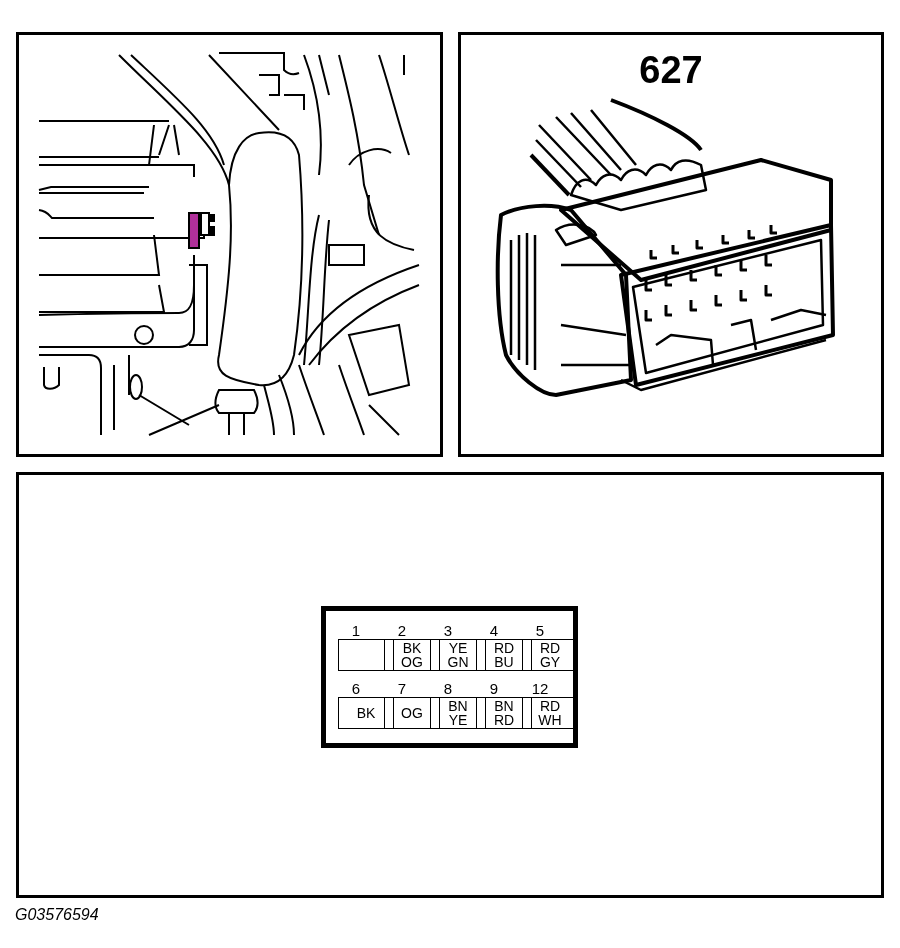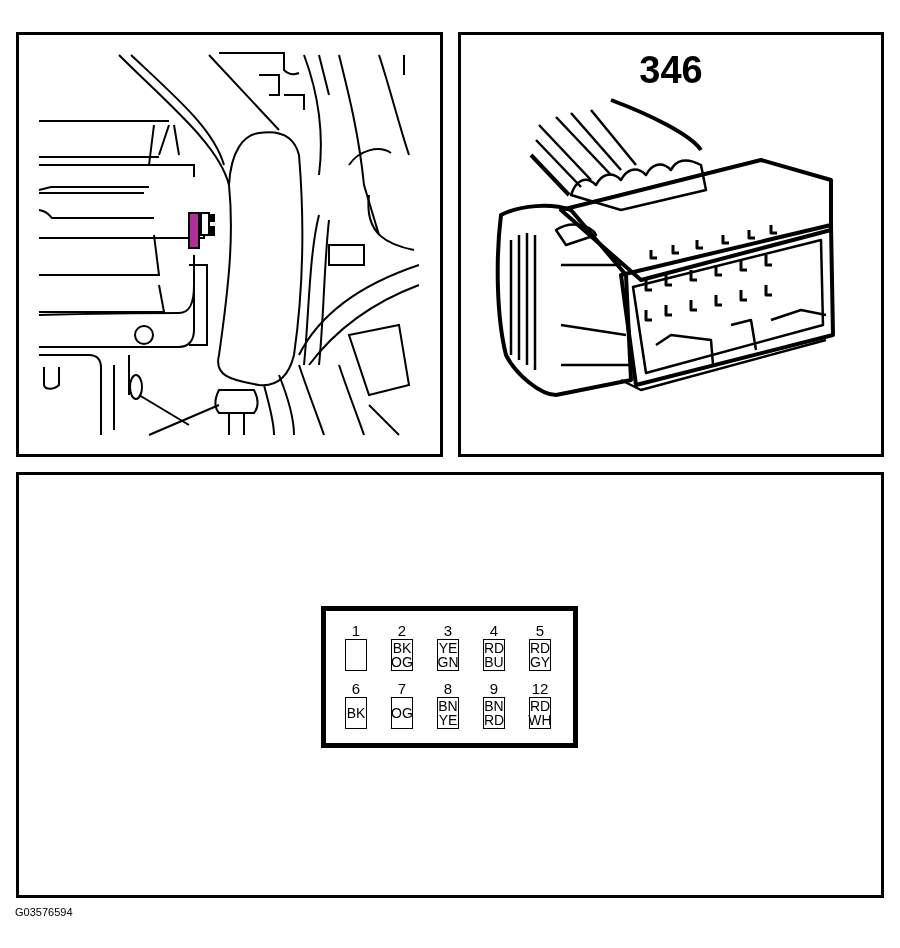--- a/index.html
+++ b/index.html
@@ -6,22 +6,22 @@
   body{width:900px;height:948px;position:relative;overflow:hidden;font-family:"Liberation Sans",sans-serif;}
   .panel{position:absolute;border:3px solid #000;background:#fff;box-sizing:border-box;}
   #p-left{left:16px;top:32px;width:427px;height:425px;}
   #p-right{left:458px;top:32px;width:426px;height:425px;}
   #p-bottom{left:16px;top:472px;width:868px;height:426px;}
   .conn-number{position:absolute;left:0;right:0;top:14px;text-align:center;font-weight:bold;font-size:38px;color:#000;}
   svg{position:absolute;left:0;top:0;}
   #pinout{position:absolute;left:302px;top:131px;width:257px;height:142px;border:5px solid #000;box-sizing:border-box;background:#fff;}
   .pin{position:absolute;width:36px;text-align:center;}
   .pin-num{font-size:15px;line-height:15px;color:#000;display:block;height:16px;}
-  .pin-box{display:block;width:22px;height:32px;border:1px solid #000;margin:0 auto;box-sizing:border-box;font-size:14px;line-height:14px;color:#000;display:flex;flex-direction:column;justify-content:center;align-items:center;}
-  #fig-id{position:absolute;left:15px;top:906px;font-size:11px;color:#000;}
+  .pin-box{display:block;width:56px;height:32px;border:1px solid #000;margin:0 auto;box-sizing:border-box;font-size:14px;line-height:14px;color:#000;display:flex;flex-direction:column;justify-content:center;align-items:center;}
+  #fig-id{position:absolute;left:15px;top:906px;font-size:16px;color:#000;font-style:italic;}
 </style>
 </head>
 <body>
 
 <div class="panel" id="p-left">
   <svg width="421" height="419" viewBox="0 0 421 419" fill="none" stroke="#000" stroke-width="2">
 
     <path d="M20 86 H150 M20 122 H140 M20 130 H175 V142 M20 155 L32 152 H130 M20 158 H125"></path>
     <path d="M20 175 C28 176 30 180 33 183 H135 M20 203 H185 V182"></path>
     <path d="M20 240 H140 L135 200 M20 277 H145 L140 250"></path>
@@ -55,21 +55,21 @@
     <ellipse cx="117" cy="352" rx="6" ry="12"></ellipse>
     <path d="M120 360 L170 390 M130 400 L200 370"></path>
     <path d="M200 355 C195 365 195 372 200 378 H235 C240 372 240 365 235 355 Z"></path>
     <path d="M210 378 V400 M225 378 V400"></path>
     <path d="M245 350 C250 370 255 385 255 400 M260 340 C270 365 275 385 275 400 M280 330 C290 360 300 385 305 400"></path>
     <path d="M320 330 C330 360 340 385 345 400 M350 370 L380 400"></path>
   </svg>
 </div>
 
 <div class="panel" id="p-right">
-  <div class="conn-number">346</div>
+  <div class="conn-number">627</div>
   <svg width="420" height="419" viewBox="0 0 420 419" fill="none" stroke="#000" stroke-width="2.5" stroke-linejoin="round">
 
     <path d="M150 65 C190 80 230 100 240 115" stroke-width="4"></path>
     <path d="M130 75 L175 130 M110 78 L160 135 M95 82 L150 140 M78 90 L130 145 M75 105 L120 152"></path>
     <path d="M70 120 L108 160" stroke-width="4"></path>
 
     <path d="M110 160 C115 145 125 140 135 150 C140 140 150 135 160 145 C165 135 175 130 185 140 C190 130 200 125 210 135 C215 125 225 122 240 130 L245 155 L160 175 Z"></path>
 
     <path d="M100 175 L300 125 L370 145 L370 195 L180 245 Z" stroke-width="4"></path>
 

